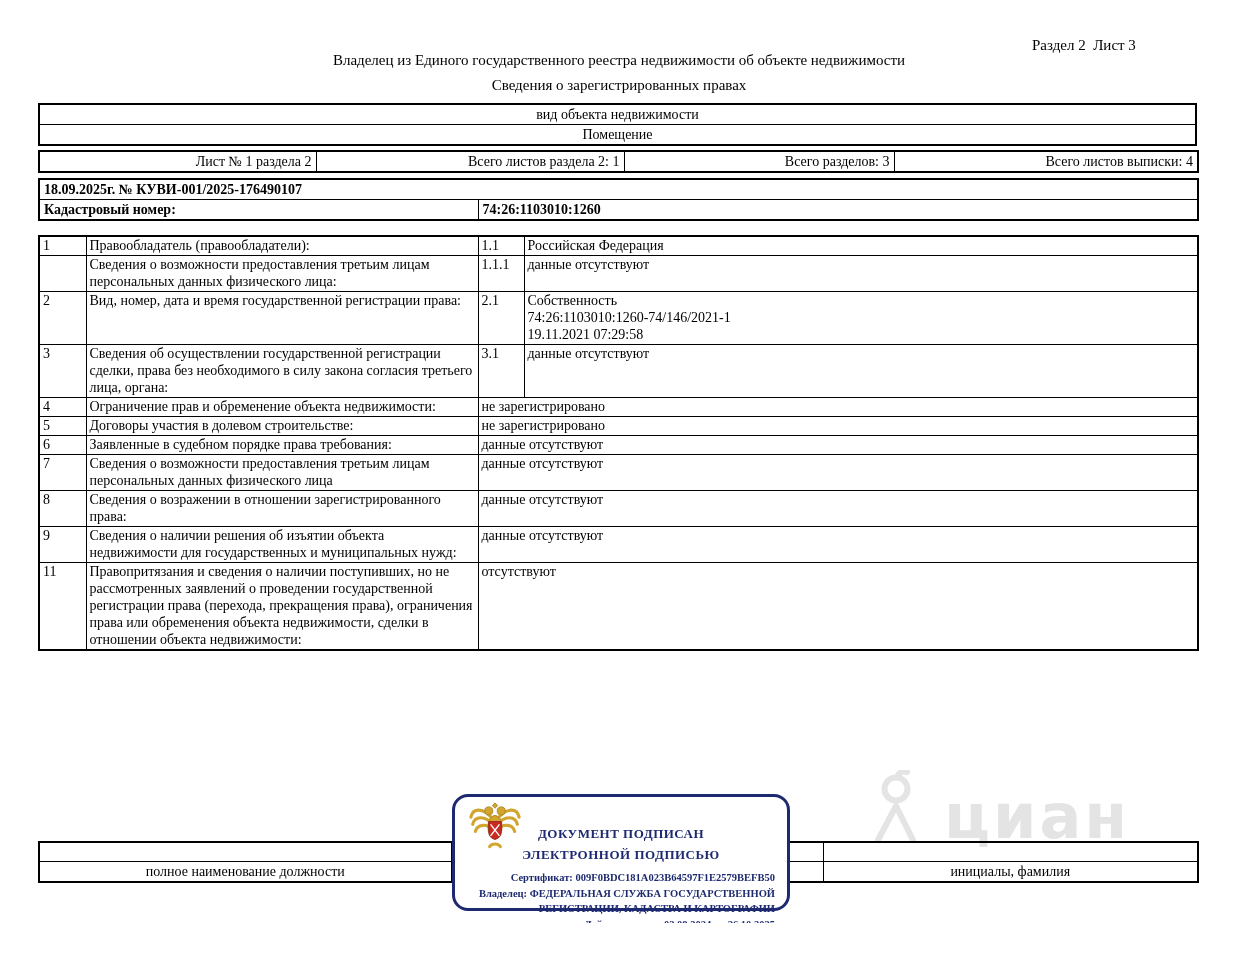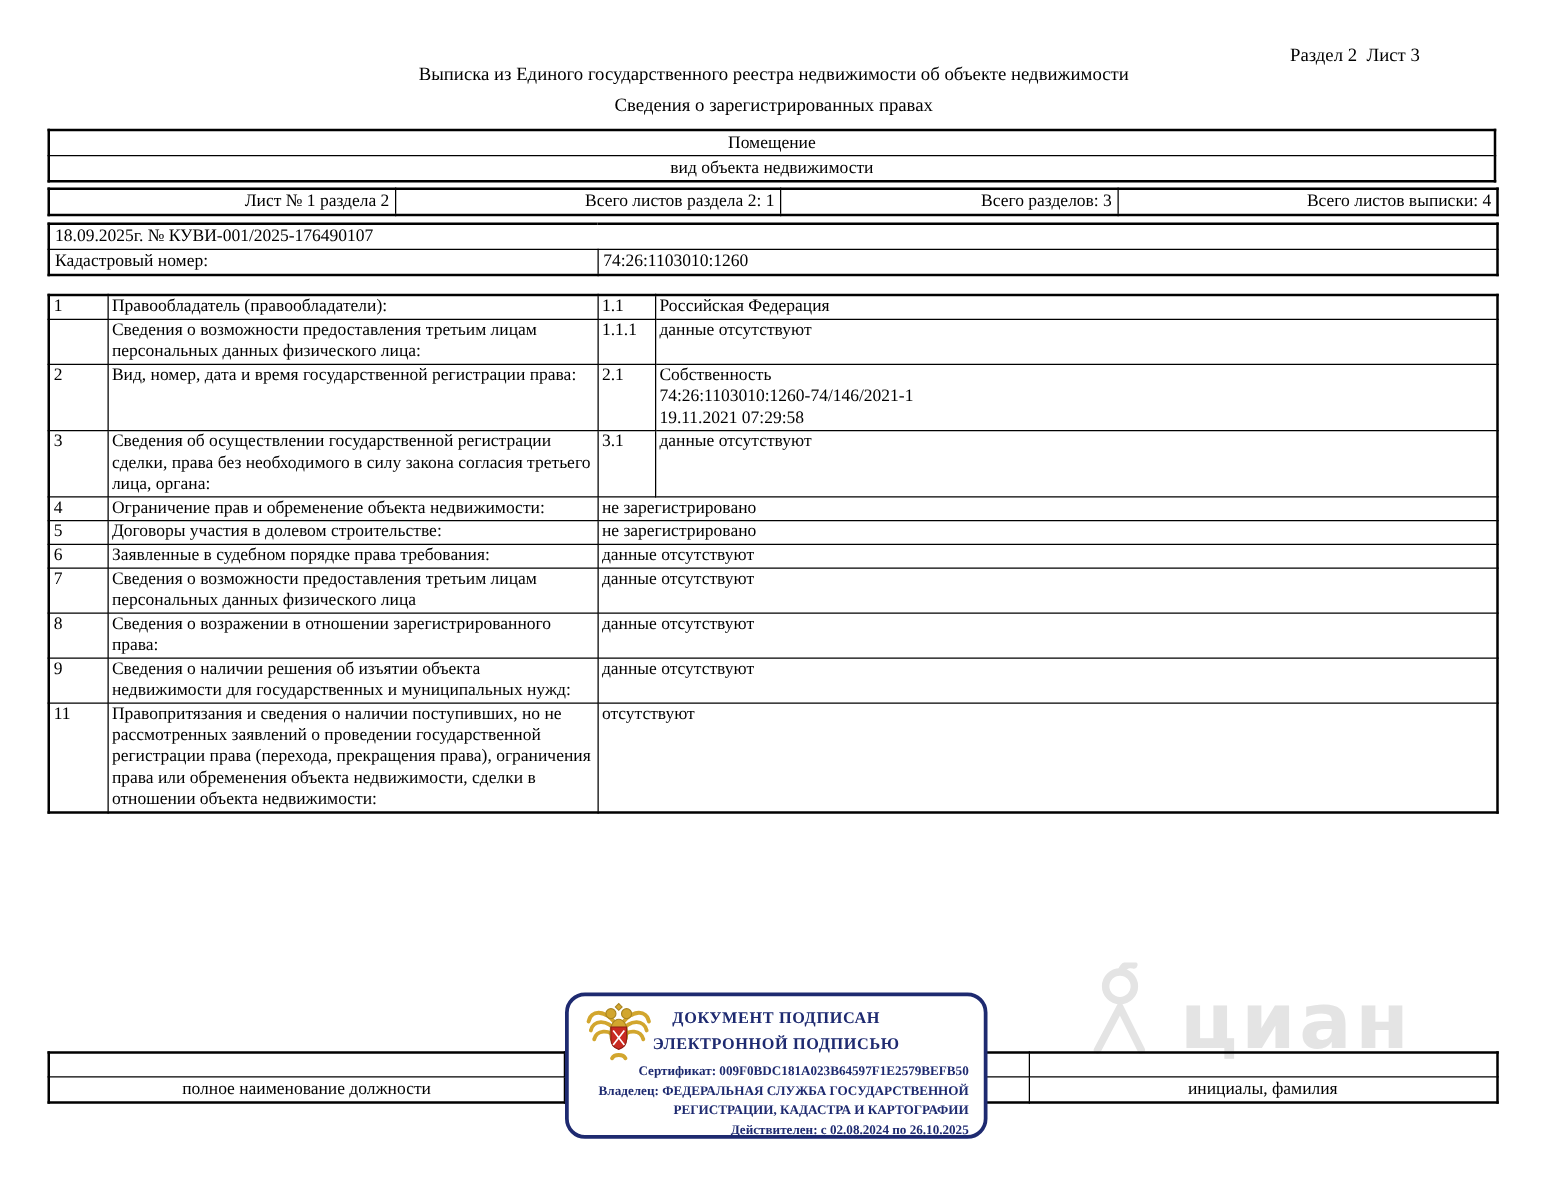--- a/index.html
+++ b/index.html
@@ -15,59 +15,59 @@
   table{border-collapse:collapse; table-layout:fixed; position:absolute; left:38px; width:1159px; background:transparent;}
   td{border:1px solid #000; font-size:14px; line-height:17px; padding:1px 4px; vertical-align:top; overflow:hidden;}
   table.bordered{border:2px solid #000;}
   
   .t-object{top:103px;}
   .t-object td{text-align:center; height:17px;}
   
   .t-sheets{top:150px;}
   .t-sheets td{text-align:right; height:16px;}
   
-  .t-request{top:178px;}
+  .t-request{top:178px;font-weight:bold;}
   .t-request td{height:17px;}
   
   .t-rights{top:235px;}
   .t-rights td{padding:0 3px 1px 3px;}
   .cell-num{text-align:left;}
   .cell-value{white-space:pre-line;}
   
   .t-sign{top:841px; z-index:1;}
   .t-sign td{height:16px; text-align:center;}
   
   .watermark{position:absolute; top:770px; left:866px; z-index:0; display:flex; align-items:flex-end; pointer-events:none;}
   .watermark-text{font-family:"DejaVu Sans","Liberation Sans",sans-serif; font-weight:bold; font-size:62px; line-height:62px; color:#e4e4e4; letter-spacing:3px; margin-left:20px;}
   
   .stamp{
     position:absolute; top:794px; left:452px; width:338px; height:117px; z-index:2;
     background:#fff; border:3px solid #1e2a70; border-radius:16px; box-sizing:border-box;
     color:#1e2a70;
   }
   .stamp-emblem{position:absolute; top:5px; left:10px; width:60px; height:50px;}
-  .stamp-titles{margin-top:6px; text-align:center; font-weight:bold; font-size:13px; line-height:21px; letter-spacing:0.5px;}
+  .stamp-titles{margin-top:26px; text-align:center; font-weight:bold; font-size:13px; line-height:21px; letter-spacing:0.5px;}
   .stamp-details{margin:5px 12px 0 12px; font-size:10.5px; font-weight:bold; line-height:15.5px; text-align:right;}
 </style>
 </head>
 <body>
 
 <div class="page">
 
   <div class="corner-label">Раздел 2  Лист 3</div>
-  <div class="doc-title">Выписка из Единого государственного реестра недвижимости об объекте недвижимости</div>
+  <div class="doc-title">Владелец из Единого государственного реестра недвижимости об объекте недвижимости</div>
   <div class="doc-subtitle">Сведения о зарегистрированных правах</div>
 
   <table class="t-object bordered">
     <tbody>
         <tr>
+      <td>вид объекта недвижимости</td>
+    </tr>
+    <tr>
       <td>Помещение</td>
-    </tr>
-    <tr>
-      <td>вид объекта недвижимости</td>
     </tr>
   </tbody>
     </table>
 
   <table class="t-sheets bordered">
     <colgroup>
         <col style="width:277px">
         <col style="width:308px">
         <col style="width:270px">
         <col style="width:304px">

